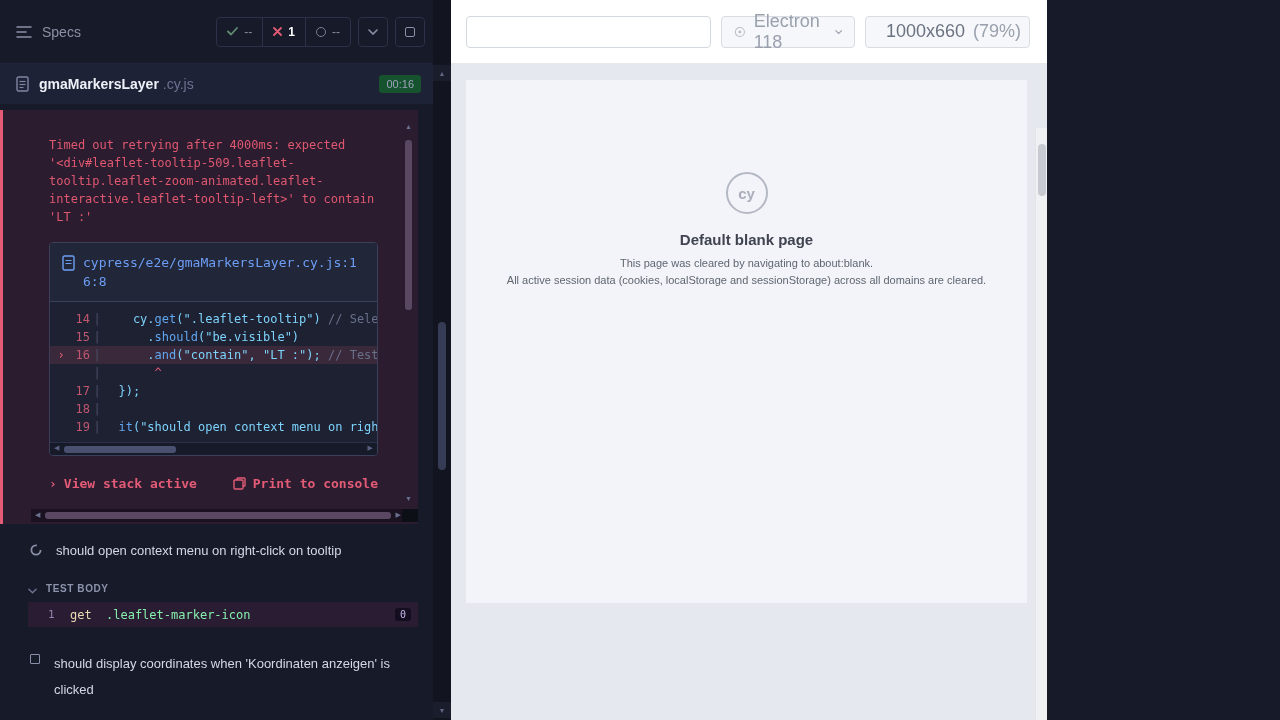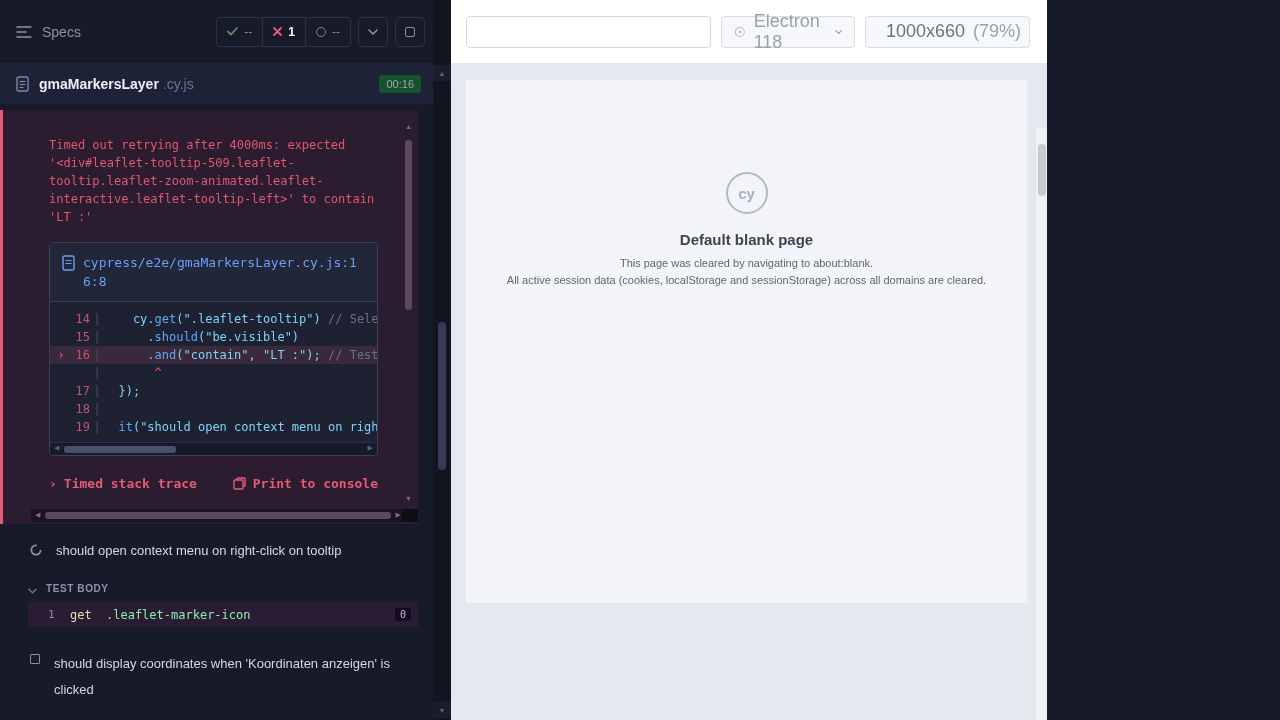--- a/index.html
+++ b/index.html
@@ -190,21 +190,21 @@
         <div class="cf-hscroll">
           <span class="arr l">◀</span>
           <span class="thumb"></span>
           <span class="arr r">▶</span>
         </div>
       </div>
 
       <div class="err-actions">
         <span class="err-action">
           <span class="chev-r">›</span>
-          <span>Timed stack trace</span>
+          <span>View stack active</span>
         </span>
         <span class="err-action">
           <svg width="13" height="13" viewBox="0 0 13 13">
               <rect x="1" y="3" width="9" height="9" rx="1" stroke="#e45b76" stroke-width="1.4" fill="none"></rect>
               <path d="M4 3 V1.8 A0.8 0.8 0 0 1 4.8 1 H11.2 A0.8 0.8 0 0 1 12 1.8 V8.2 A0.8 0.8 0 0 1 11.2 9 H10" stroke="#e45b76" stroke-width="1.4" fill="none"></path>
             </svg>
           <span>Print to console</span>
         </span>
       </div>
 

